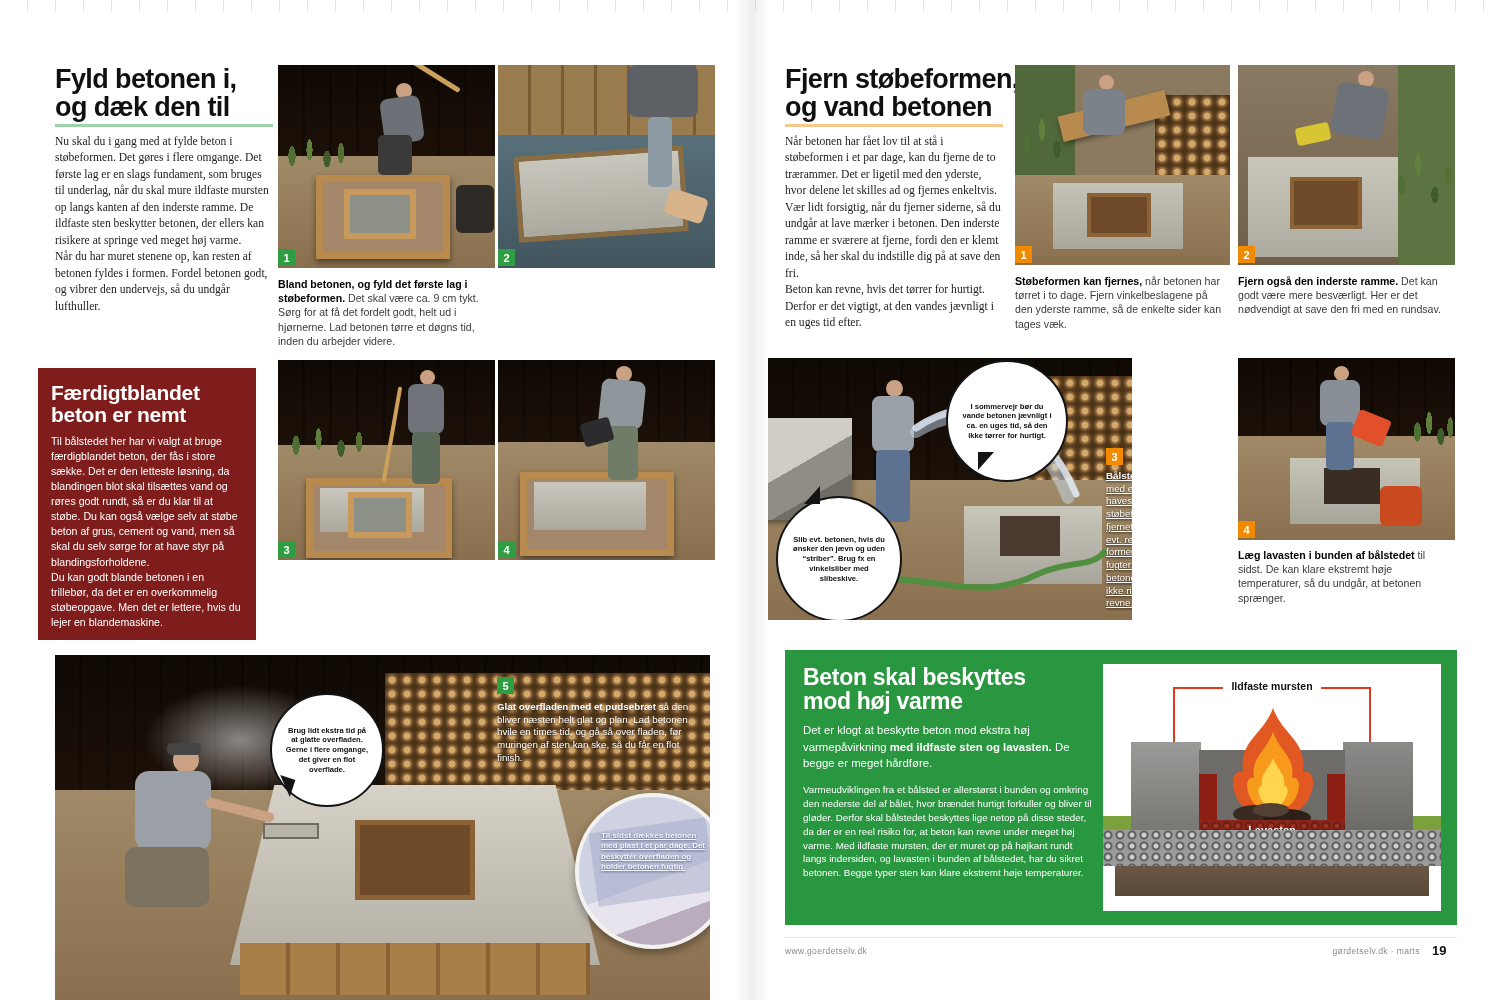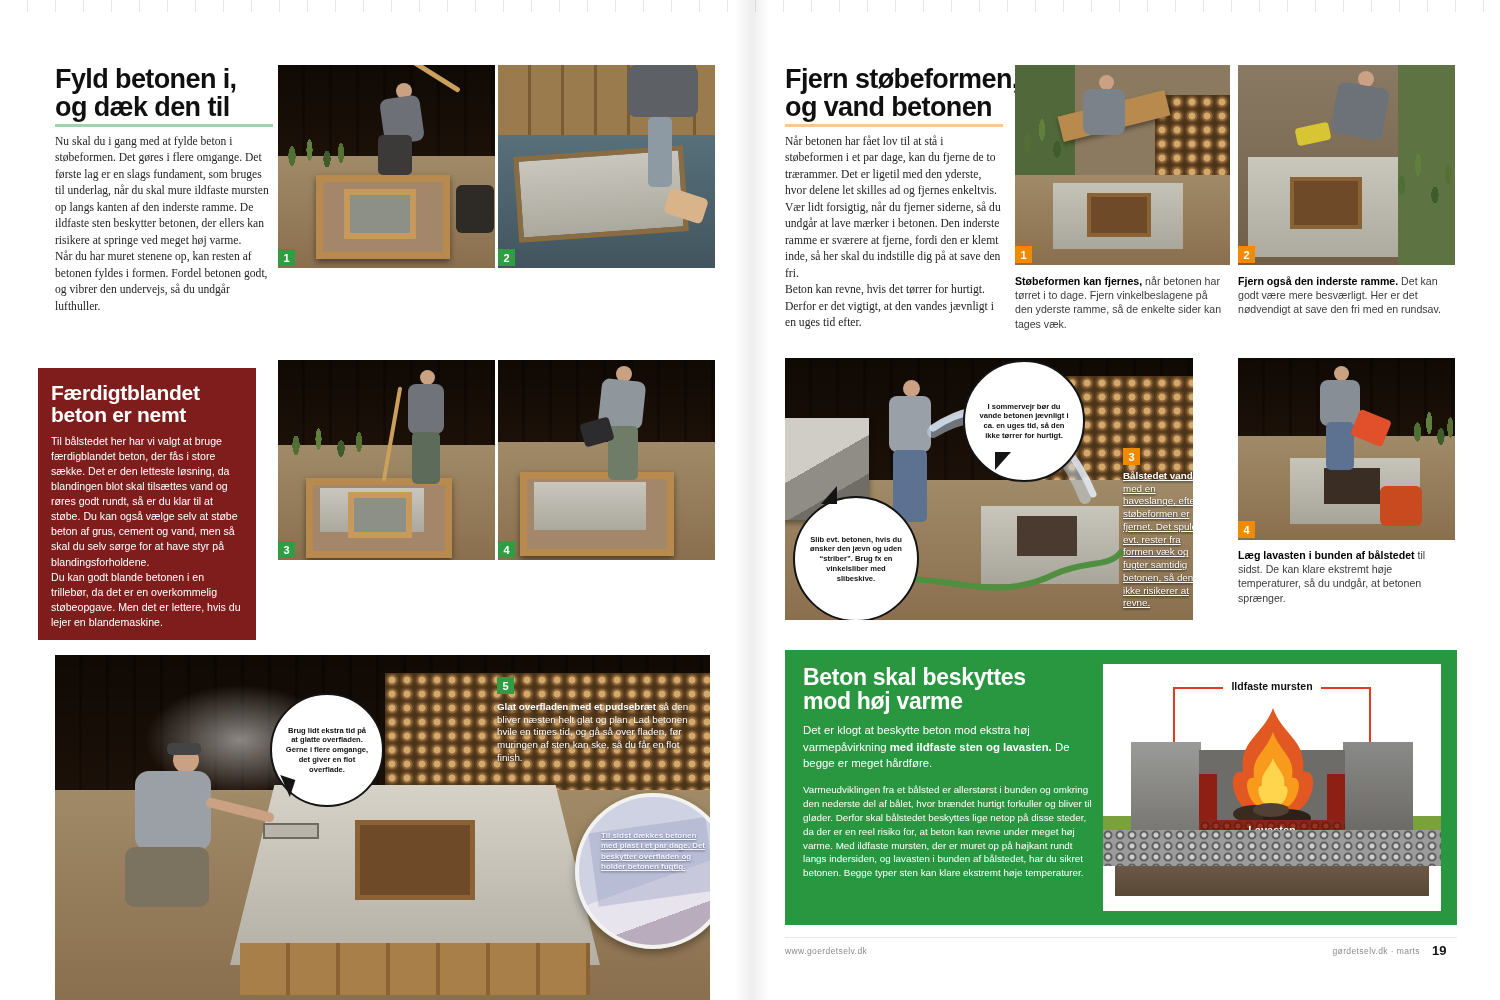--- a/index.html
+++ b/index.html
@@ -91,20 +91,24 @@
       <div class="plants abs" style="left:0;top:55px;width:70px;height:60px;"></div>
       <div class="form-outer abs" style="left:38px;top:110px;width:120px;height:70px;"></div>
       <div class="form-inner abs" style="left:66px;top:124px;width:60px;height:38px;"></div>
       <div class="head abs" style="left:118px;top:18px;width:16px;height:16px;"></div>
       <div class="torso abs" style="left:104px;top:32px;width:40px;height:46px;background:#6d7076;transform:rotate(-8deg);"></div>
       <div class="limb abs" style="left:100px;top:70px;width:34px;height:40px;background:#3c3a38;"></div>
       <div class="limb abs" style="left:128px;top:8px;width:58px;height:5px;background:#caa05c;transform:rotate(32deg);"></div>
       <div class="abs" style="left:178px;top:120px;width:38px;height:48px;background:#2e2a26;border-radius:6px;"></div>
       <span class="badge g" style="left:0;bottom:2px;">1</span>
     </div>
+    <p class="cap abs" style="left:278px;top:277px;width:212px;">
+      <b>Bland betonen, og fyld det første lag i støbeformen.</b>
+      <span>Det skal være ca. 9 cm tykt. Sørg for at få det fordelt godt, helt ud i hjørnerne. Lad betonen tørre et døgns tid, inden du arbejder videre.</span>
+    </p>
 
     <div class="photo" style="left:498px;top:65px;width:217px;height:203px;">
       <div class="abs" style="left:0;top:0;width:100%;height:70px;background:repeating-linear-gradient(90deg,#9a7b4e 0 30px,#7a5c34 30px 33px);"></div>
       <div class="abs" style="left:0;top:70px;width:100%;height:133px;background:linear-gradient(#57707a,#42555e);"></div>
       <div class="concrete abs" style="left:18px;top:86px;width:160px;height:76px;transform:rotate(-4deg);border:5px solid #8a6c42;"></div>
 
       <div class="torso abs" style="left:130px;top:0;width:70px;height:52px;background:#5d6166;"></div>
       <div class="limb abs" style="left:150px;top:52px;width:24px;height:70px;background:#8d9aa4;"></div>
       <div class="abs" style="left:168px;top:128px;width:40px;height:26px;background:#d9b48a;border-radius:5px;transform:rotate(18deg);"></div>
       <span class="badge g" style="left:0;bottom:2px;">2</span>
@@ -201,21 +205,21 @@
       <div class="head abs" style="left:120px;top:6px;width:16px;height:16px;"></div>
       <div class="torso abs" style="left:96px;top:20px;width:52px;height:52px;background:#6d7278;transform:rotate(10deg);"></div>
       <div class="abs" style="left:58px;top:60px;width:34px;height:18px;background:#d8c534;border-radius:4px;transform:rotate(-12deg);"></div>
       <span class="badge o" style="left:0;bottom:2px;">2</span>
     </div>
     <p class="cap abs" style="left:478px;top:274px;width:212px;">
       <b>Fjern også den inderste ramme.</b>
       <span>Det kan godt være mere besværligt. Her er det nødvendigt at save den fri med en rundsav.</span>
     </p>
 
-    <div class="photo" style="left:25px;top:358px;width:408px;height:262px;">
+    <div class="photo" style="left:8px;top:358px;width:364px;height:262px;">
       <div class="fence" style="height:128px;"></div>
       <div class="woodpile abs" style="left:250px;top:18px;width:178px;height:112px;"></div>
       <div class="ground" style="height:140px;"></div>
       <div class="plants abs" style="left:6px;top:96px;width:70px;height:50px;"></div>
       <div class="abs" style="left:196px;top:148px;width:138px;height:78px;background:linear-gradient(#c8c5bb,#a8a59a);"></div>
       <div class="abs" style="left:232px;top:158px;width:60px;height:40px;background:#4a3category0;background:#4a3a30;"></div>
       <div class="head abs" style="left:118px;top:22px;width:17px;height:17px;"></div>
       <div class="torso abs" style="left:104px;top:38px;width:42px;height:56px;background:#9aa0a8;"></div>
       <div class="limb abs" style="left:108px;top:92px;width:34px;height:72px;background:#5d7190;"></div>
       <svg class="abs" style="left:140px;top:40px;width:180px;height:130px;" viewBox="0 0 180 130">

